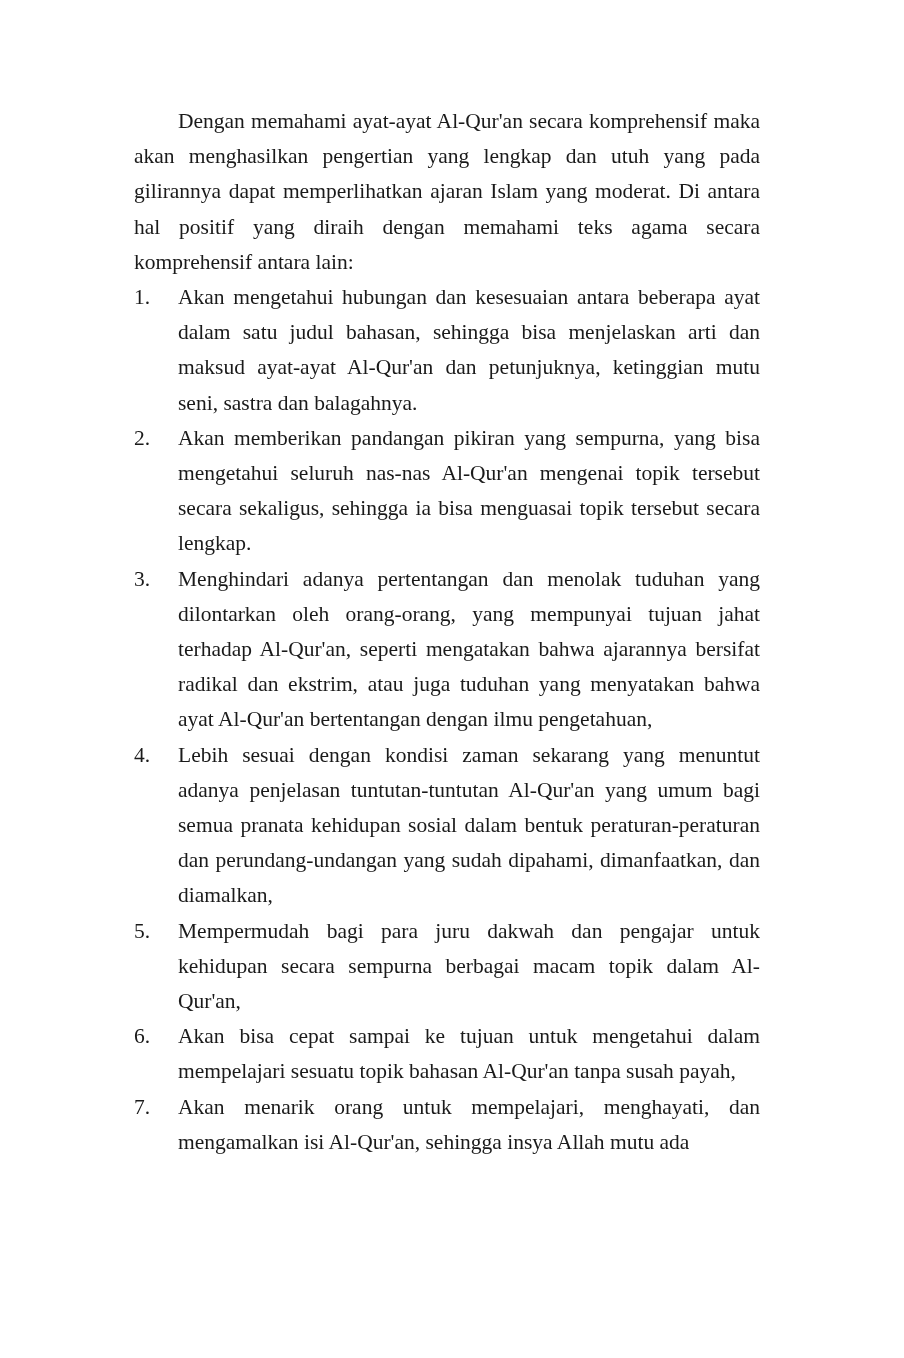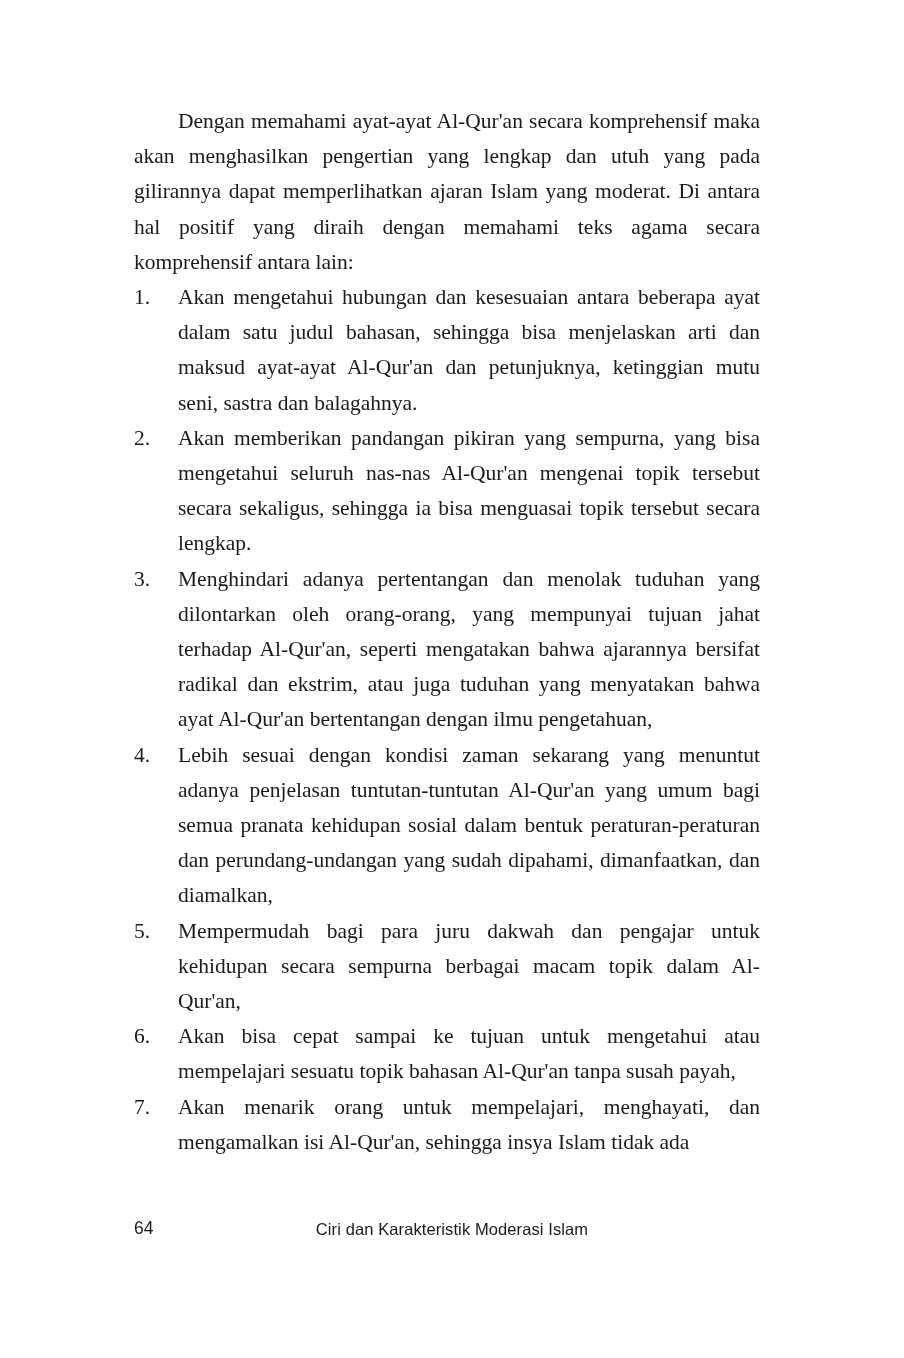--- a/index.html
+++ b/index.html
@@ -109,28 +109,24 @@
       <li>
         <span class="marker">4.</span>
         <span class="item-text">Lebih sesuai dengan kondisi zaman sekarang yang menuntut adanya penjelasan tuntutan-tuntutan Al-Qur'an yang umum bagi semua pranata kehidupan sosial dalam bentuk peraturan-peraturan dan perundang-undangan yang sudah dipahami, dimanfaatkan, dan diamalkan,</span>
       </li>
       <li>
         <span class="marker">5.</span>
         <span class="item-text">Mempermudah bagi para juru dakwah dan pengajar untuk kehidupan secara sempurna berbagai macam topik dalam Al-Qur'an,</span>
       </li>
       <li>
         <span class="marker">6.</span>
-        <span class="item-text">Akan bisa cepat sampai ke tujuan untuk mengetahui atau mempelajari sesuatu topik bahasan Al-Qur'an tanpa susah payah,</span>
+        <span class="item-text">Akan bisa cepat sampai ke tujuan untuk mengetahui dalam mempelajari sesuatu topik bahasan Al-Qur'an tanpa susah payah,</span>
       </li>
       <li>
         <span class="marker">7.</span>
-        <span class="item-text">Akan menarik orang untuk mempelajari, menghayati, dan mengamalkan isi Al-Qur'an, sehingga insya Islam tidak ada</span>
+        <span class="item-text">Akan menarik orang untuk mempelajari, menghayati, dan mengamalkan isi Al-Qur'an, sehingga insya Allah mutu ada</span>
       </li>
     </ol>
 
   </div>
 
-  <div class="footer">
-    <div class="folio">64</div>
-    <div class="running-head">Ciri dan Karakteristik Moderasi Islam</div>
-  </div>
 
 </div>
 
 </body></html>

